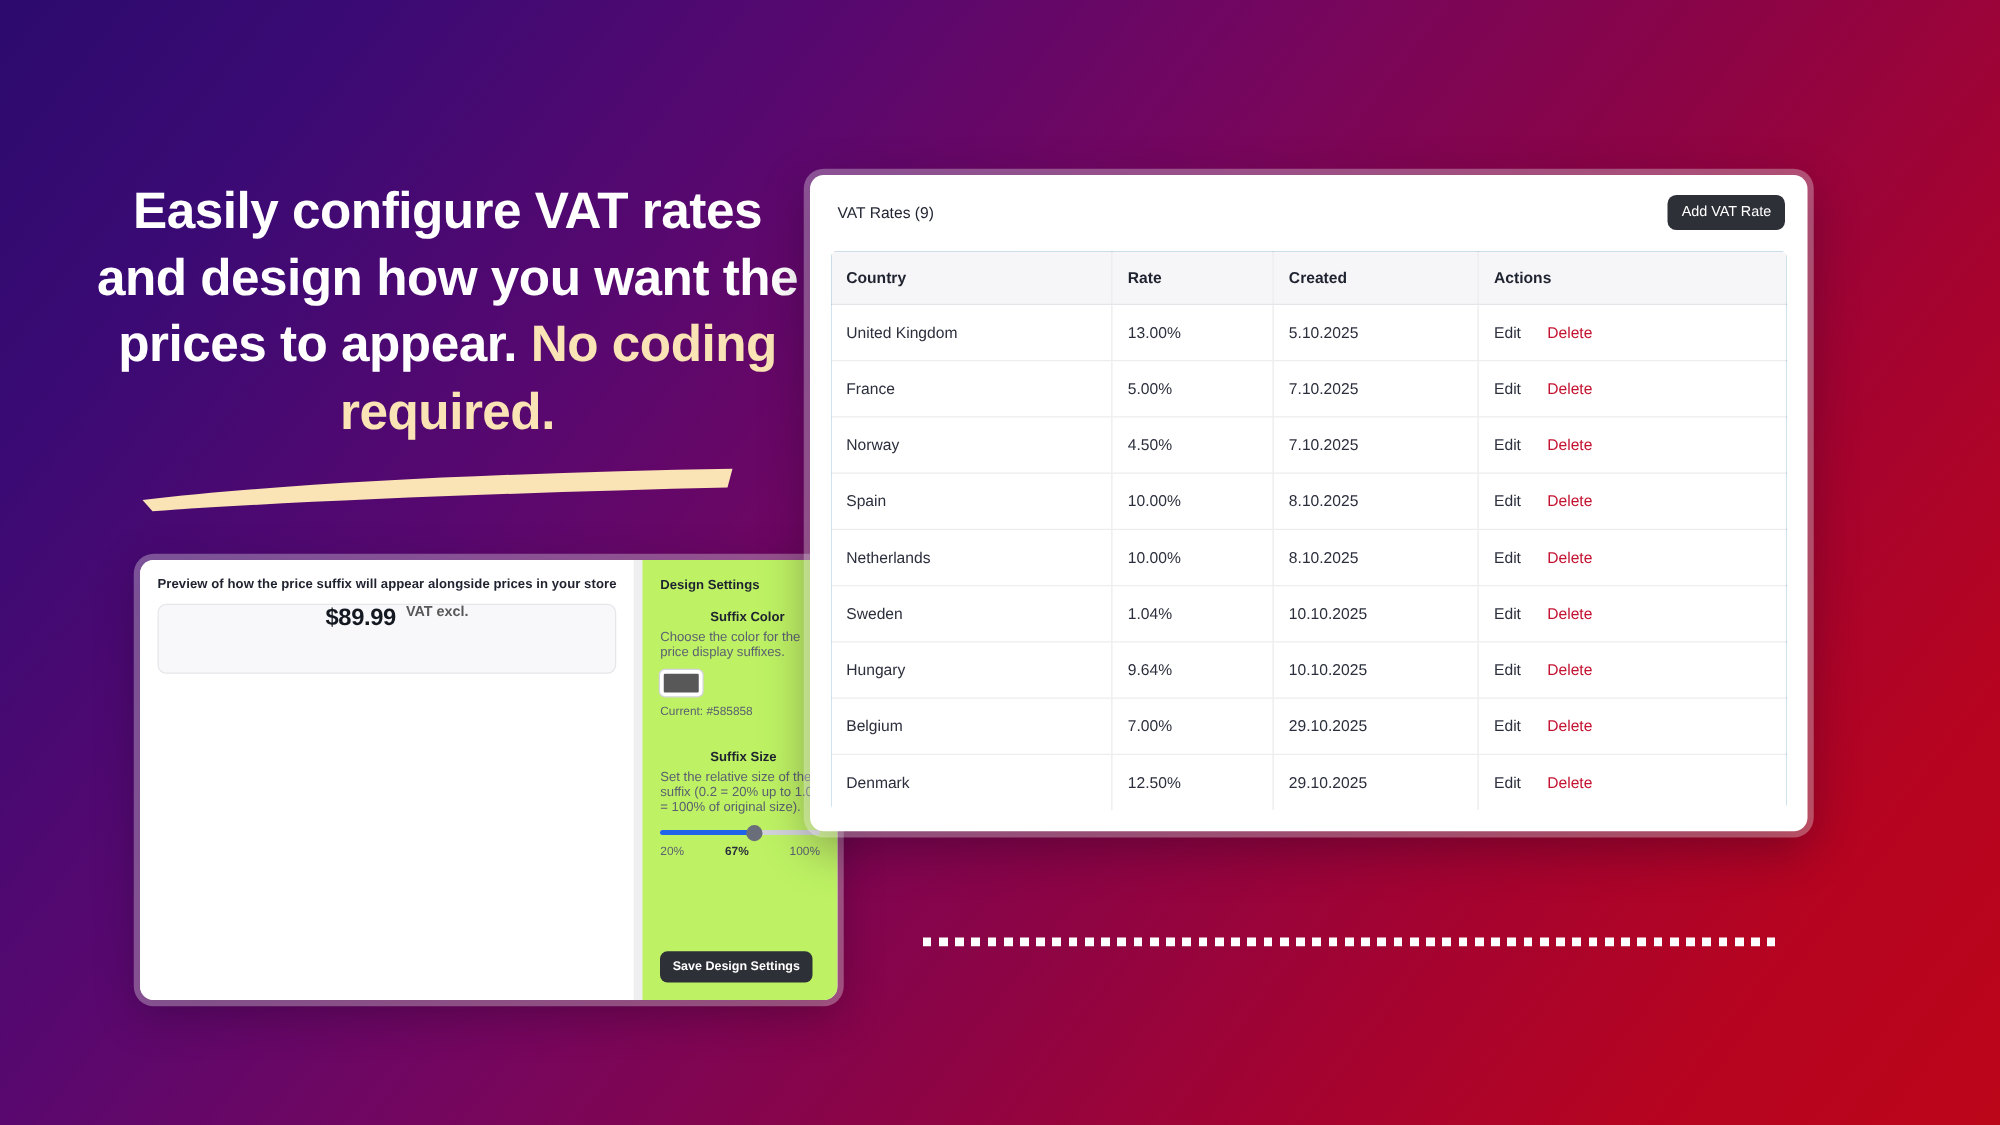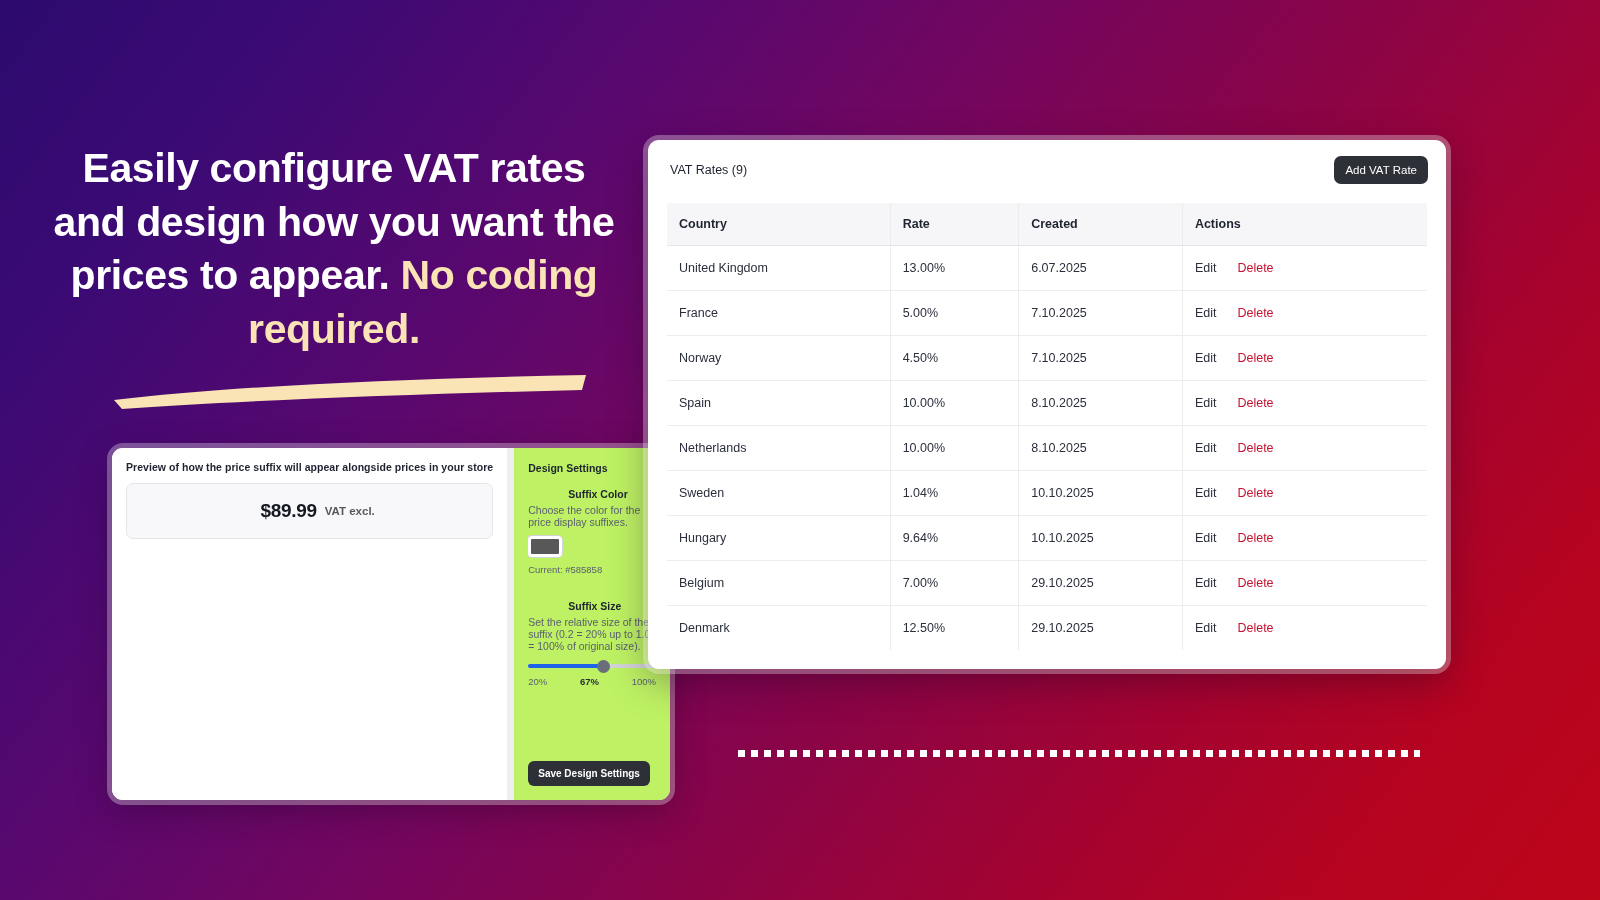--- a/index.html
+++ b/index.html
@@ -24,21 +24,21 @@
         #8a0447 60%,
         #a40330 75%,
         #b60420 88%,
         #bb0519 100%);
     overflow: hidden;
   }
 
   
   #headline {
     position: absolute;
-    left: 44px;
+    left: 68px;
     top: 142px;
     width: 580px;
     text-align: center;
     color: #ffffff;
     font-size: 41px;
     line-height: 1.31;
     font-weight: bold;
     letter-spacing: -0.4px;
   }
   #headline .hl-accent { color: #fae3b4; }
@@ -91,21 +91,20 @@
     color: #1f2330;
     letter-spacing: 0.05px;
     margin-bottom: 10px;
   }
   #preview-box {
     background: #f8f8fa;
     border: 1px solid #e6e6ea;
     border-radius: 7px;
     height: 56px;
     display: flex;
-    align-items: center;
     justify-content: center;
     gap: 8px;
     padding-left: 16px;
   }
   #preview-price {
     font-size: 19px;
     font-weight: bold;
     color: #141821;
     letter-spacing: -0.3px;
   }
@@ -233,21 +232,21 @@
     font-weight: normal;
     border: none;
     border-radius: 7px;
     padding: 8px 11px;
     cursor: pointer;
   }
 
   table.vat-table {
     width: 100%;
     border-collapse: collapse;
-    border: 5px solid #0369a1;
+    border: 3px solid #0369a1;
     border-radius: 7px;
     overflow: hidden;
     table-layout: fixed;
   }
   table.vat-table thead th {
     background: #f6f6f8;
     text-align: left;
     font-size: 12.5px;
     font-weight: bold;
     color: #1f2330;
@@ -351,21 +350,21 @@
           <th class="col-country">Country</th>
           <th class="col-rate">Rate</th>
           <th class="col-created">Created</th>
           <th class="col-actions">Actions</th>
         </tr>
       </thead>
       <tbody id="vat-tbody">
           <tr>
             <td class="col-country">United Kingdom</td>
             <td class="col-rate">13.00%</td>
-            <td class="col-created">6.07.2025</td>
+            <td class="col-created">5.10.2025</td>
             <td class="col-actions"><span class="act-edit">Edit</span><span class="act-delete">Delete</span></td>
           </tr>
           <tr>
             <td class="col-country">France</td>
             <td class="col-rate">5.00%</td>
             <td class="col-created">7.10.2025</td>
             <td class="col-actions"><span class="act-edit">Edit</span><span class="act-delete">Delete</span></td>
           </tr>
           <tr>
             <td class="col-country">Norway</td>

